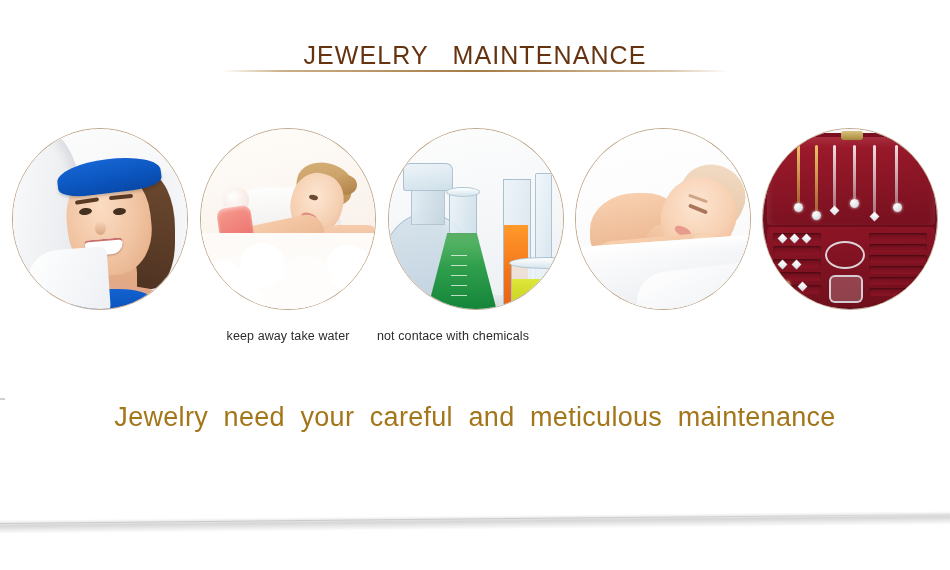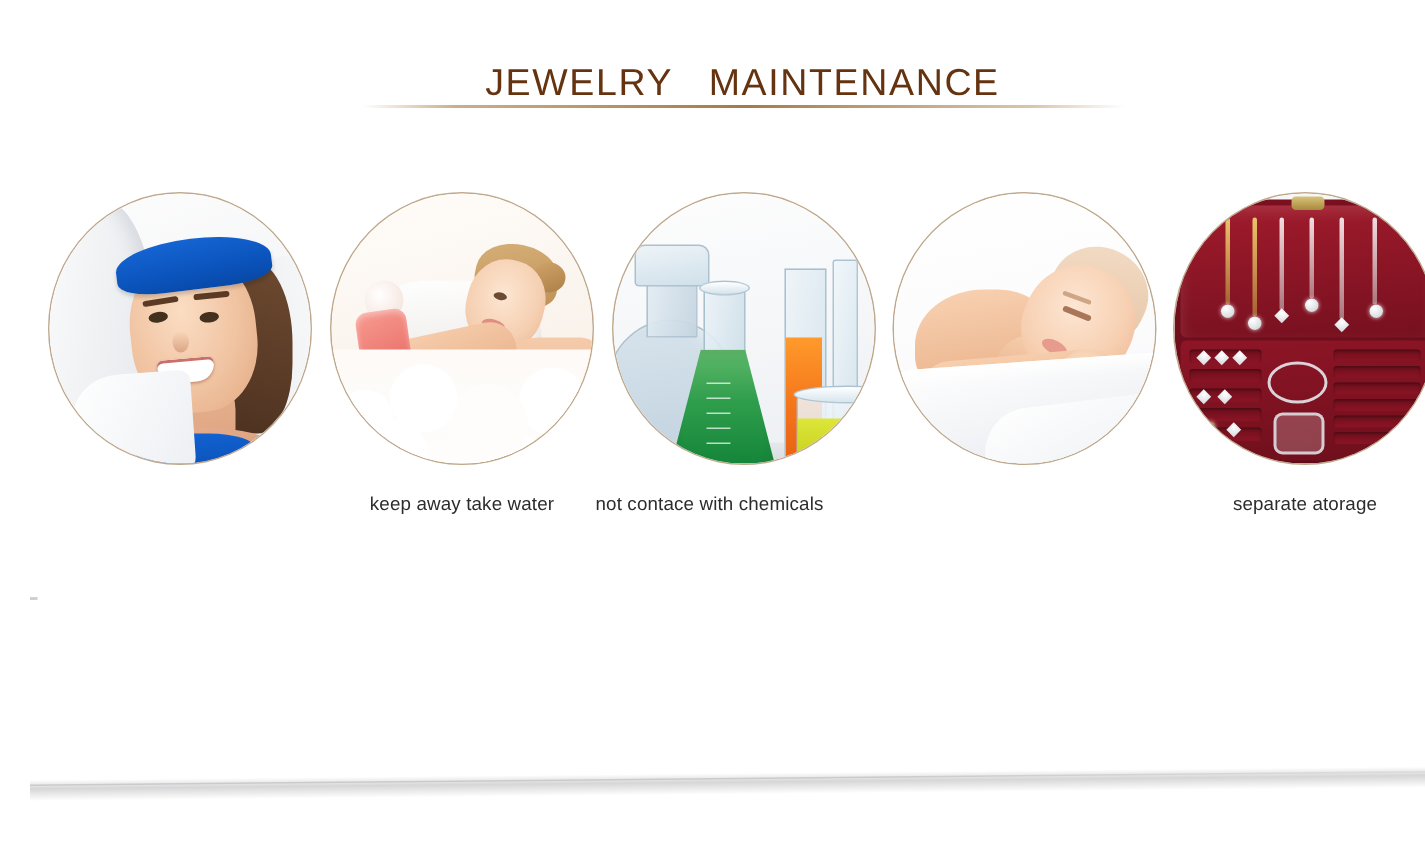--- a/index.html
+++ b/index.html
@@ -12,21 +12,20 @@
     width: 950px;
     height: 570px;
     overflow: hidden;
     font-family: "Liberation Sans", sans-serif;
     position: relative;
   }
   #page {
     position: absolute;
     inset: 0;
     background: #ffffff;
-    margin-left: 20px;
   }
 
   
   .title-wrap {
     position: absolute;
     left: 0;
     top: 40px;
     width: 950px;
     text-align: center;
   }
@@ -653,19 +652,19 @@
 
           <div class="bangle"></div>
           <div class="watch"></div>
         </div>
       </div>
     </div>
   </div>
 
   <div class="caption k2">keep away take water</div>
   <div class="caption k3">not contace with chemicals</div>
-  <div class="caption k5">separate atorage</div>
-
+
+  <div class="tagline">Jewelry  need  your  careful  and  meticulous  maintenance</div>
 
   <div class="left-nub"></div>
   <div class="edge"></div>
   <div class="edge2"></div>
 </div>
 
 </body></html>

